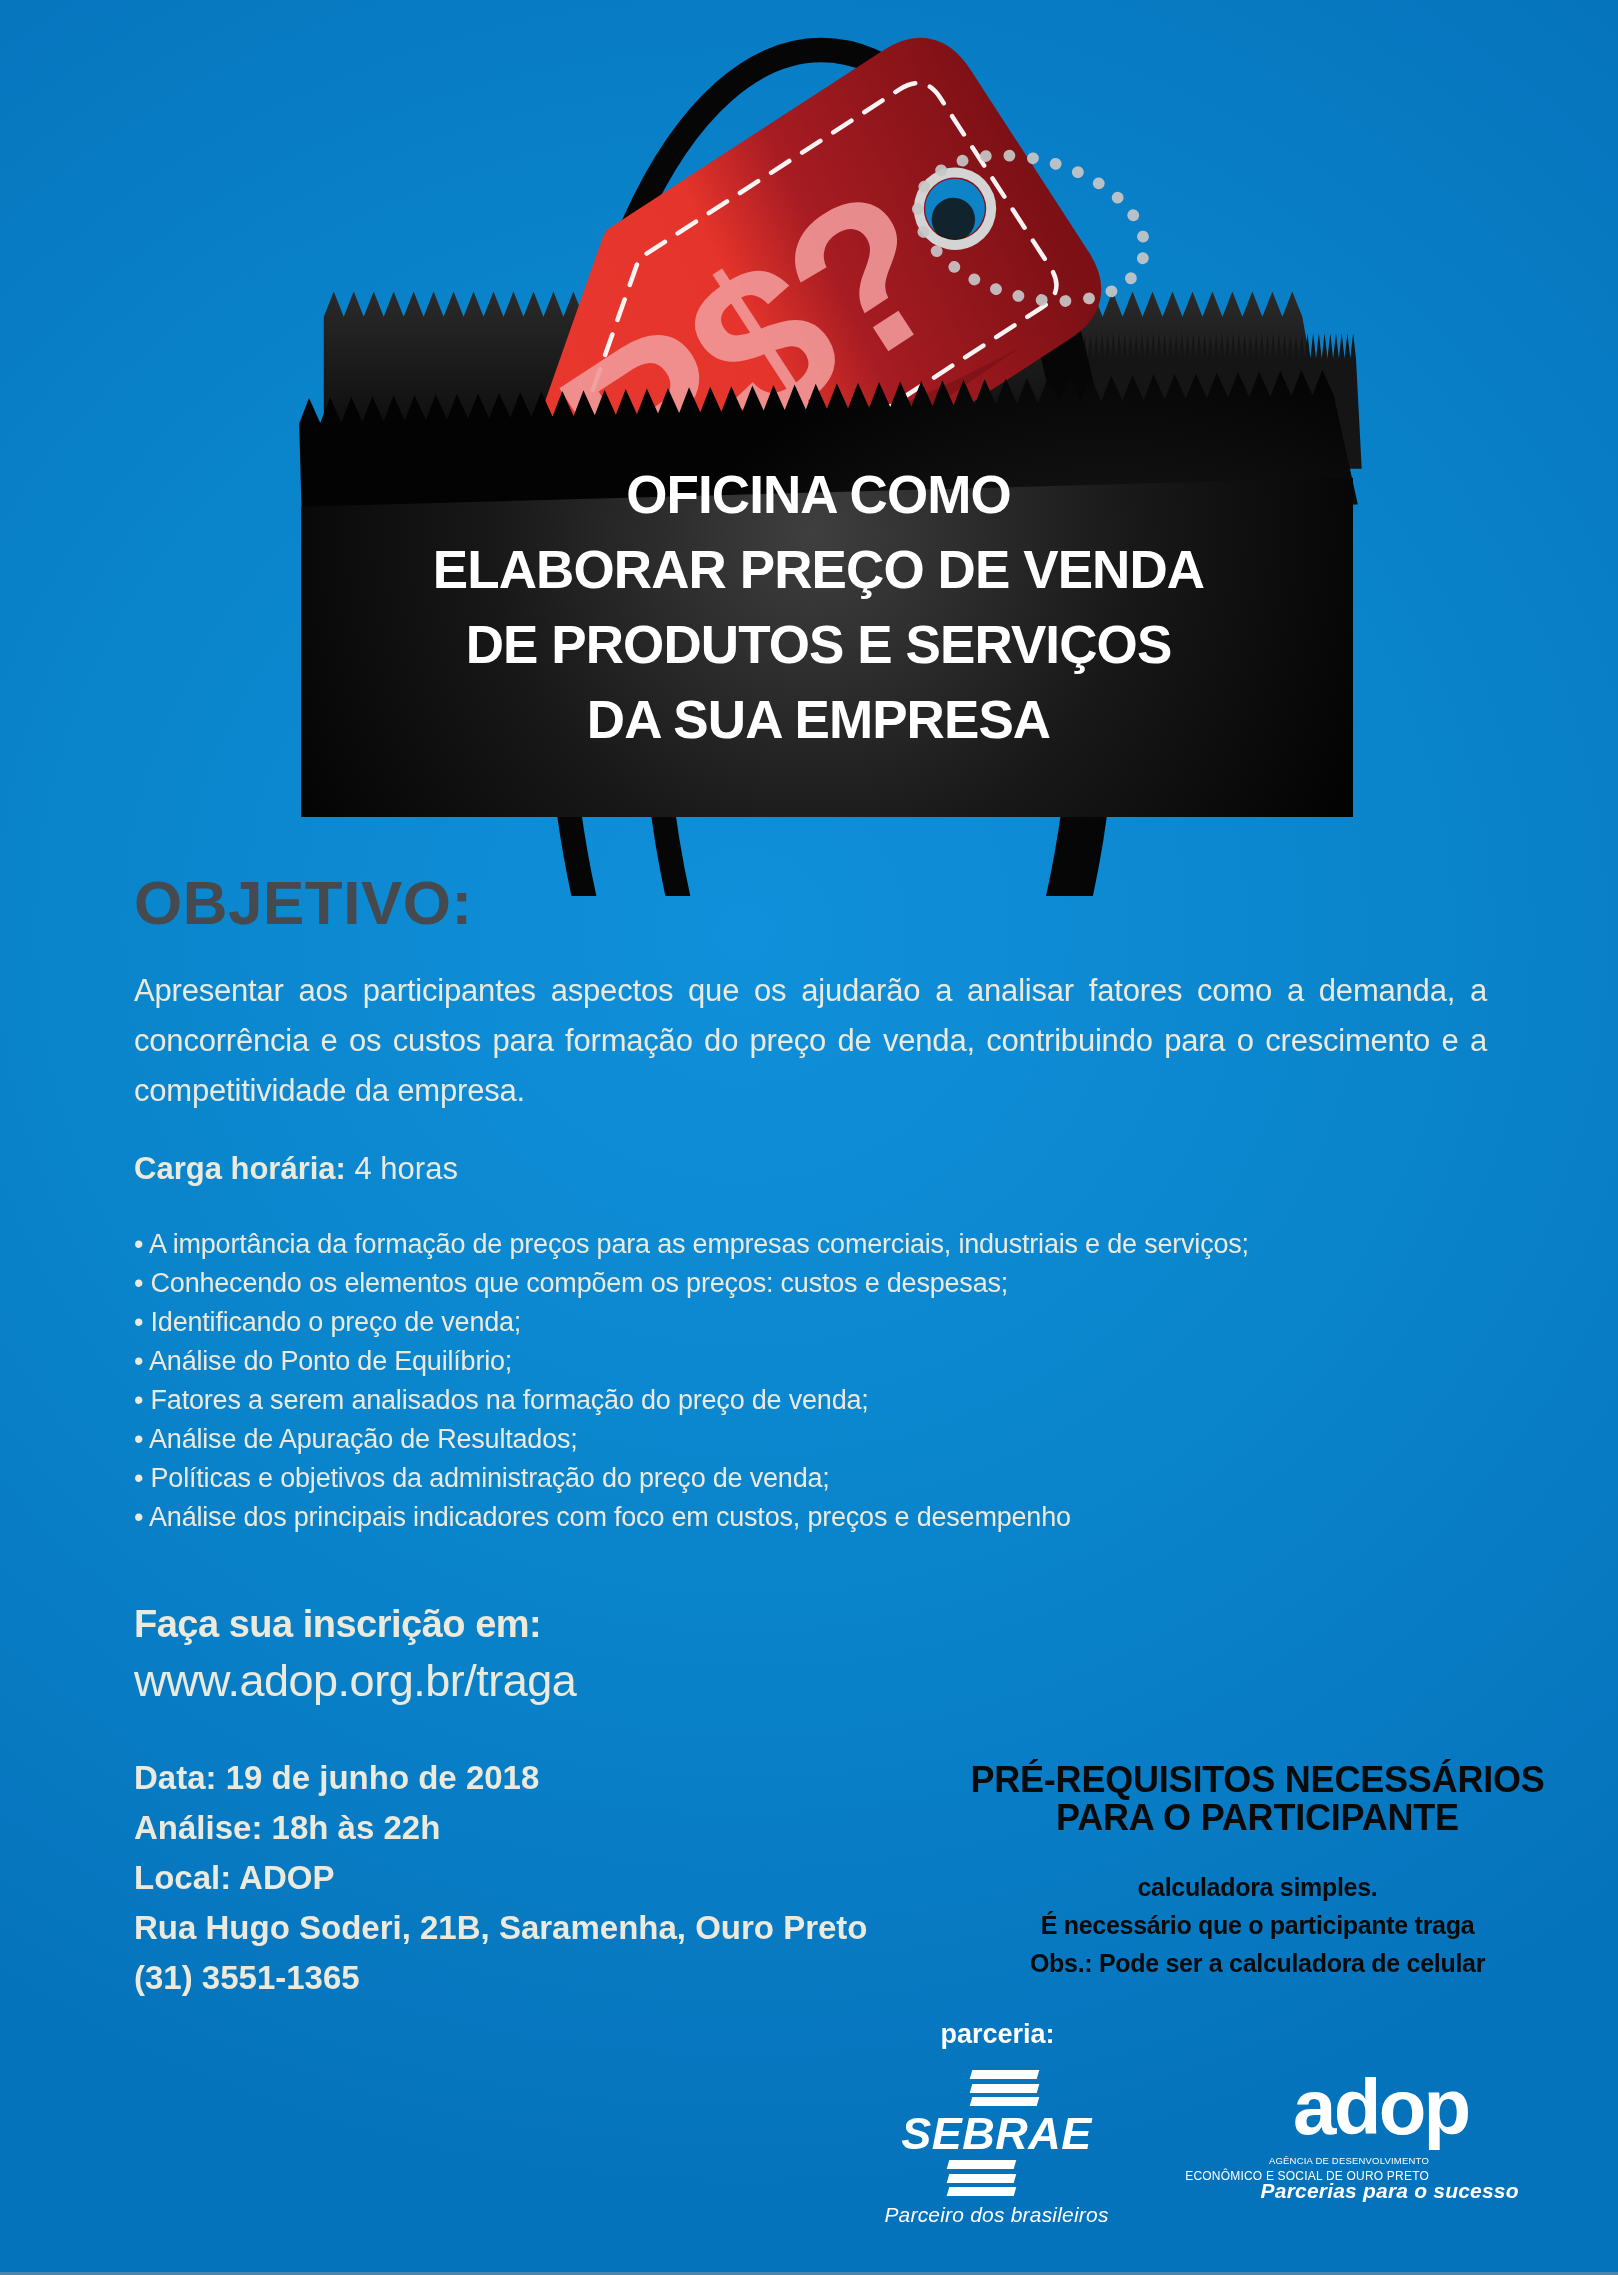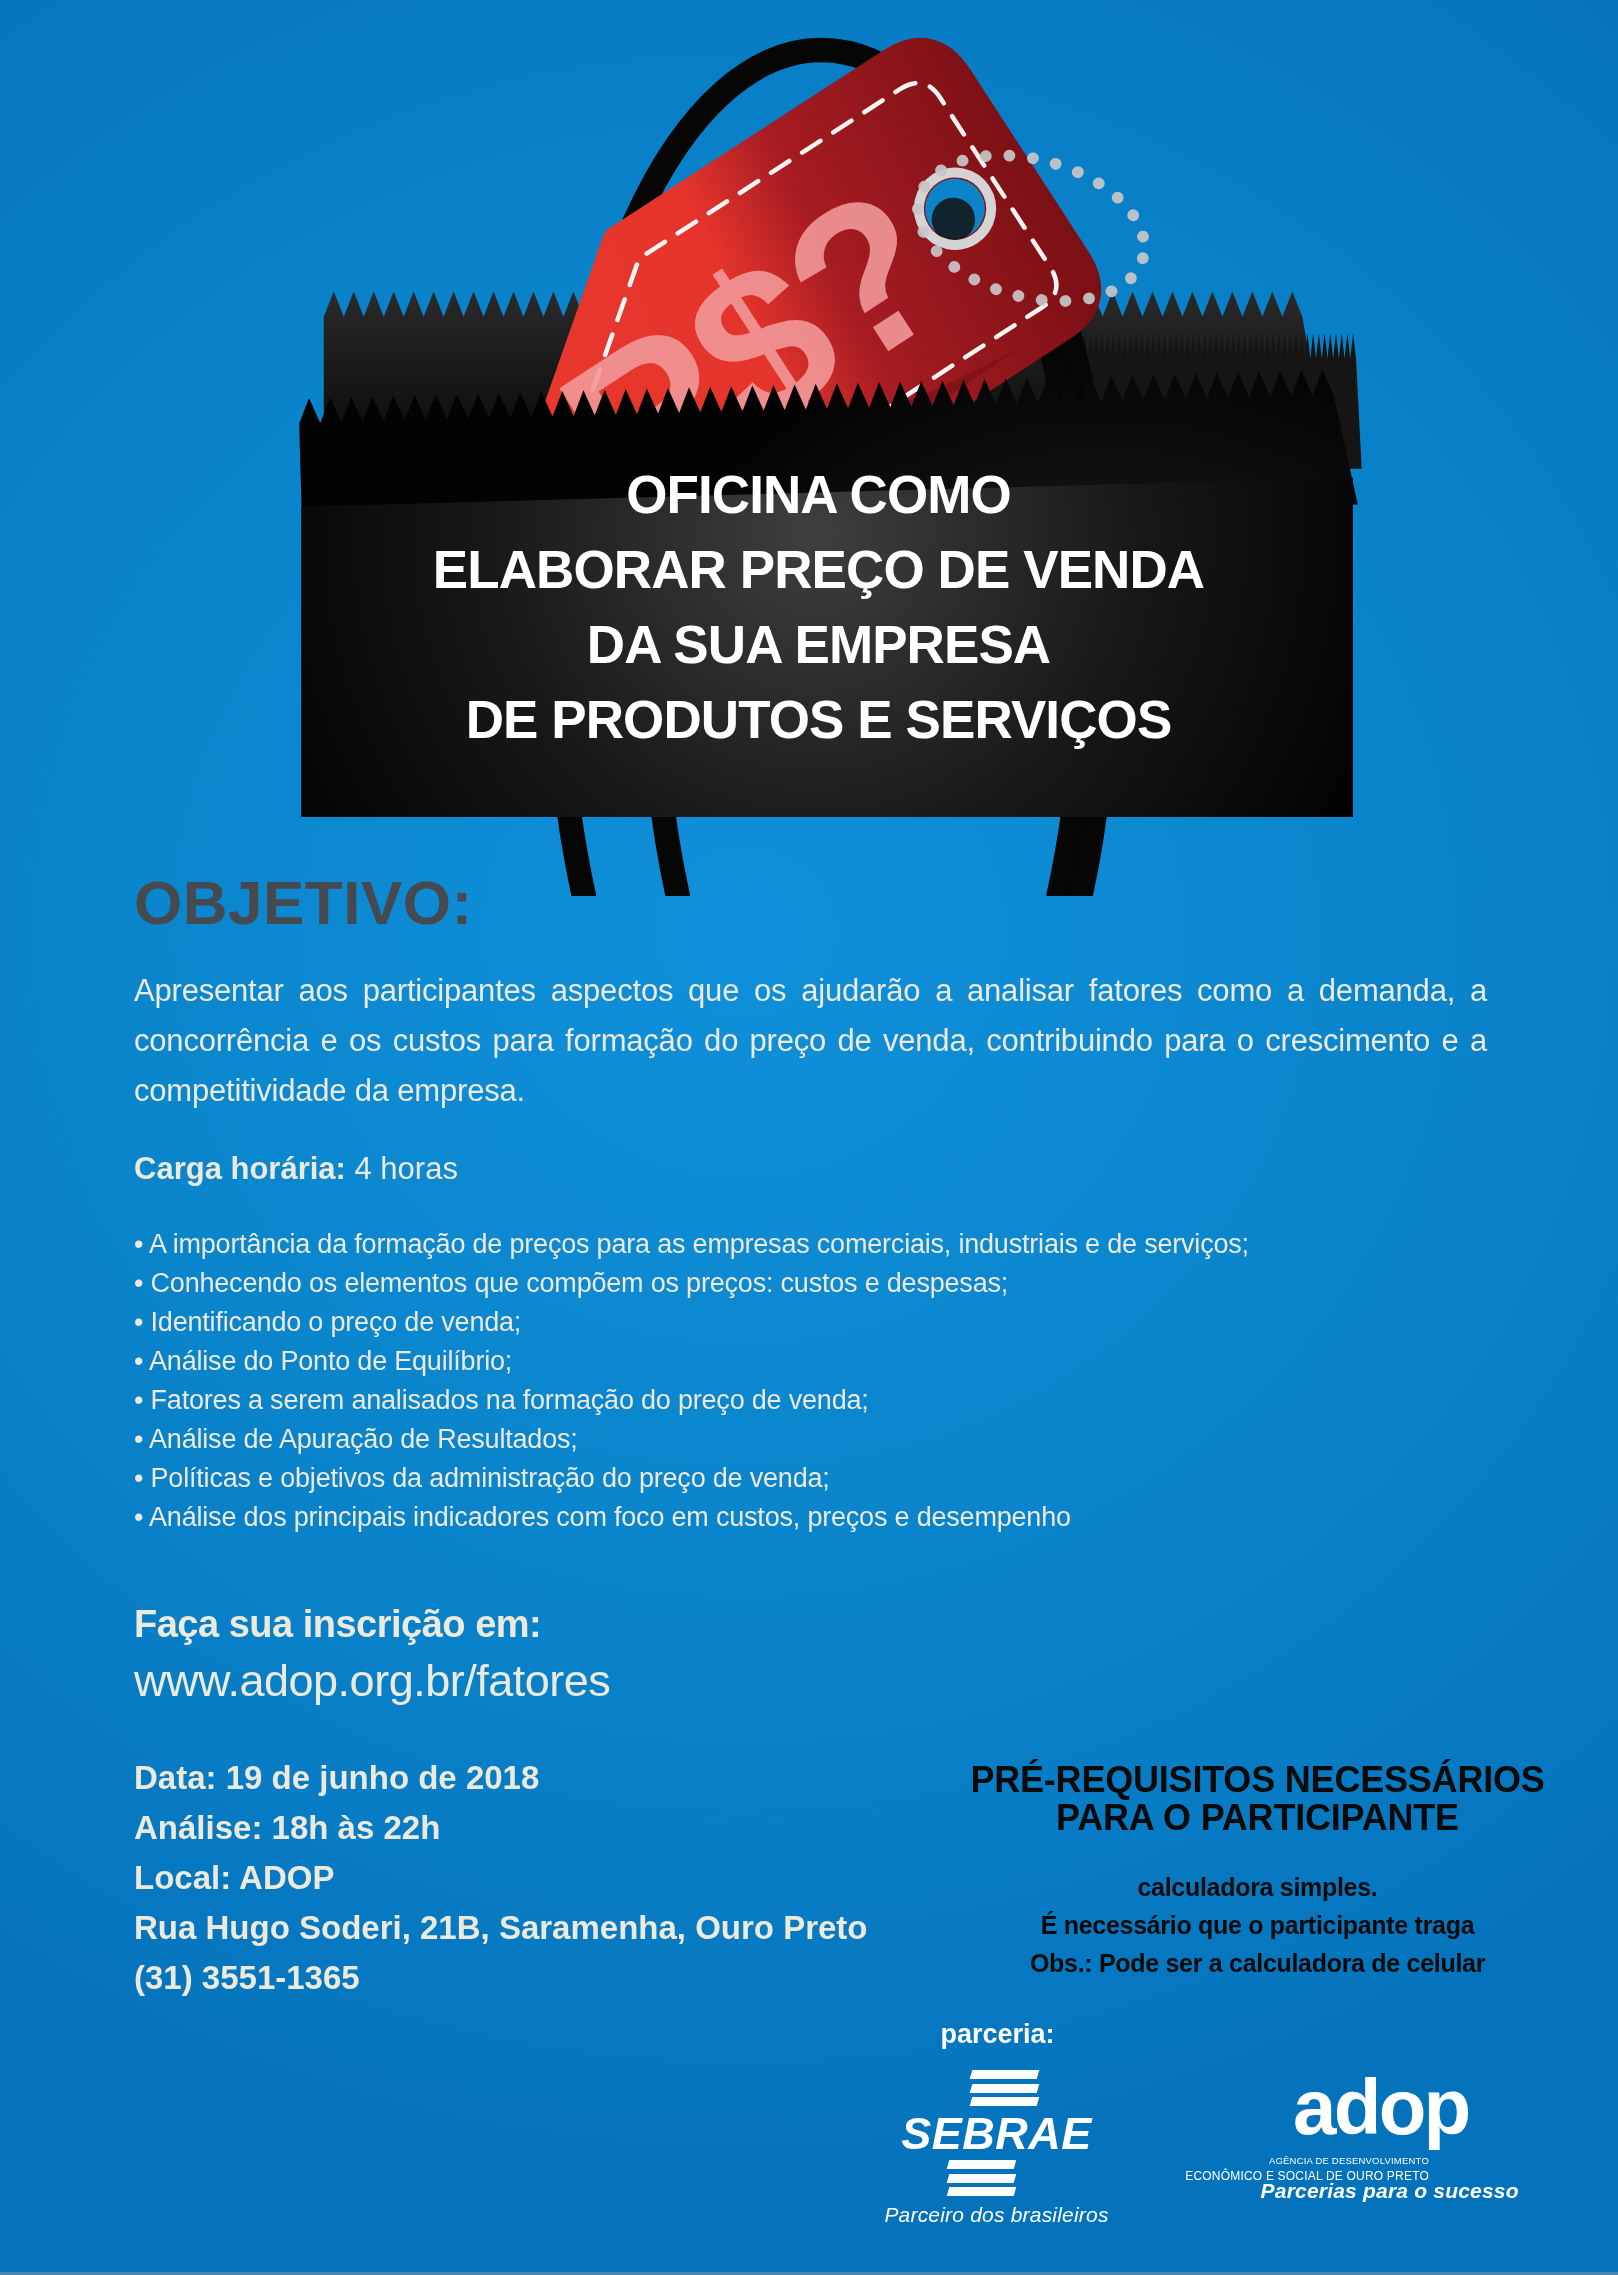--- a/index.html
+++ b/index.html
@@ -122,22 +122,22 @@
 
       <g>
         <use href="#zz" transform="translate(330,440) rotate(-1.6) scale(0.973 1)" fill="url(#bagGrad)"></use>
         <polygon points="333,560 1496,528 1496,903 333,903" fill="url(#bagGrad)"></polygon>
       </g>
     </svg>
 
     <div class="hero-title">
       <div>OFICINA COMO</div>
       <div>ELABORAR PREÇO DE VENDA</div>
+      <div>DE PRODUTOS E SERVIÇOS</div>
       <div>DA SUA EMPRESA</div>
-      <div>DE PRODUTOS E SERVIÇOS</div>
     </div>
   </div>
 
   <div class="content">
 
     <div class="objetivo">OBJETIVO:</div>
 
     <div class="paragraph">Apresentar aos participantes aspectos que os ajudarão a analisar fatores como a demanda, a concorrência e os custos para formação do preço de venda, contribuindo para o crescimento e a competitividade da empresa.</div>
 
     <div class="workload"><b>Carga horária:</b><span> 4 horas</span></div>
@@ -147,21 +147,21 @@
       <div>• Conhecendo os elementos que compõem os preços: custos e despesas;</div>
       <div>• Identificando o preço de venda;</div>
       <div>• Análise do Ponto de Equilíbrio;</div>
       <div>• Fatores a serem analisados na formação do preço de venda;</div>
       <div>• Análise de Apuração de Resultados;</div>
       <div>• Políticas e objetivos da administração do preço de venda;</div>
       <div>• Análise dos principais indicadores com foco em custos, preços e desempenho</div>
     </div>
 
     <div class="cta">Faça sua inscrição em:</div>
-    <div class="url">www.adop.org.br/fatores</div>
+    <div class="url">www.adop.org.br/traga</div>
 
     <div class="event">
       <div>Data: 19 de junho de 2018</div>
       <div>Análise: 18h às 22h</div>
       <div>Local: ADOP</div>
       <div>Rua Hugo Soderi, 21B, Saramenha, Ouro Preto</div>
       <div>(31) 3551-1365</div>
     </div>
 
     <div class="prereq">

